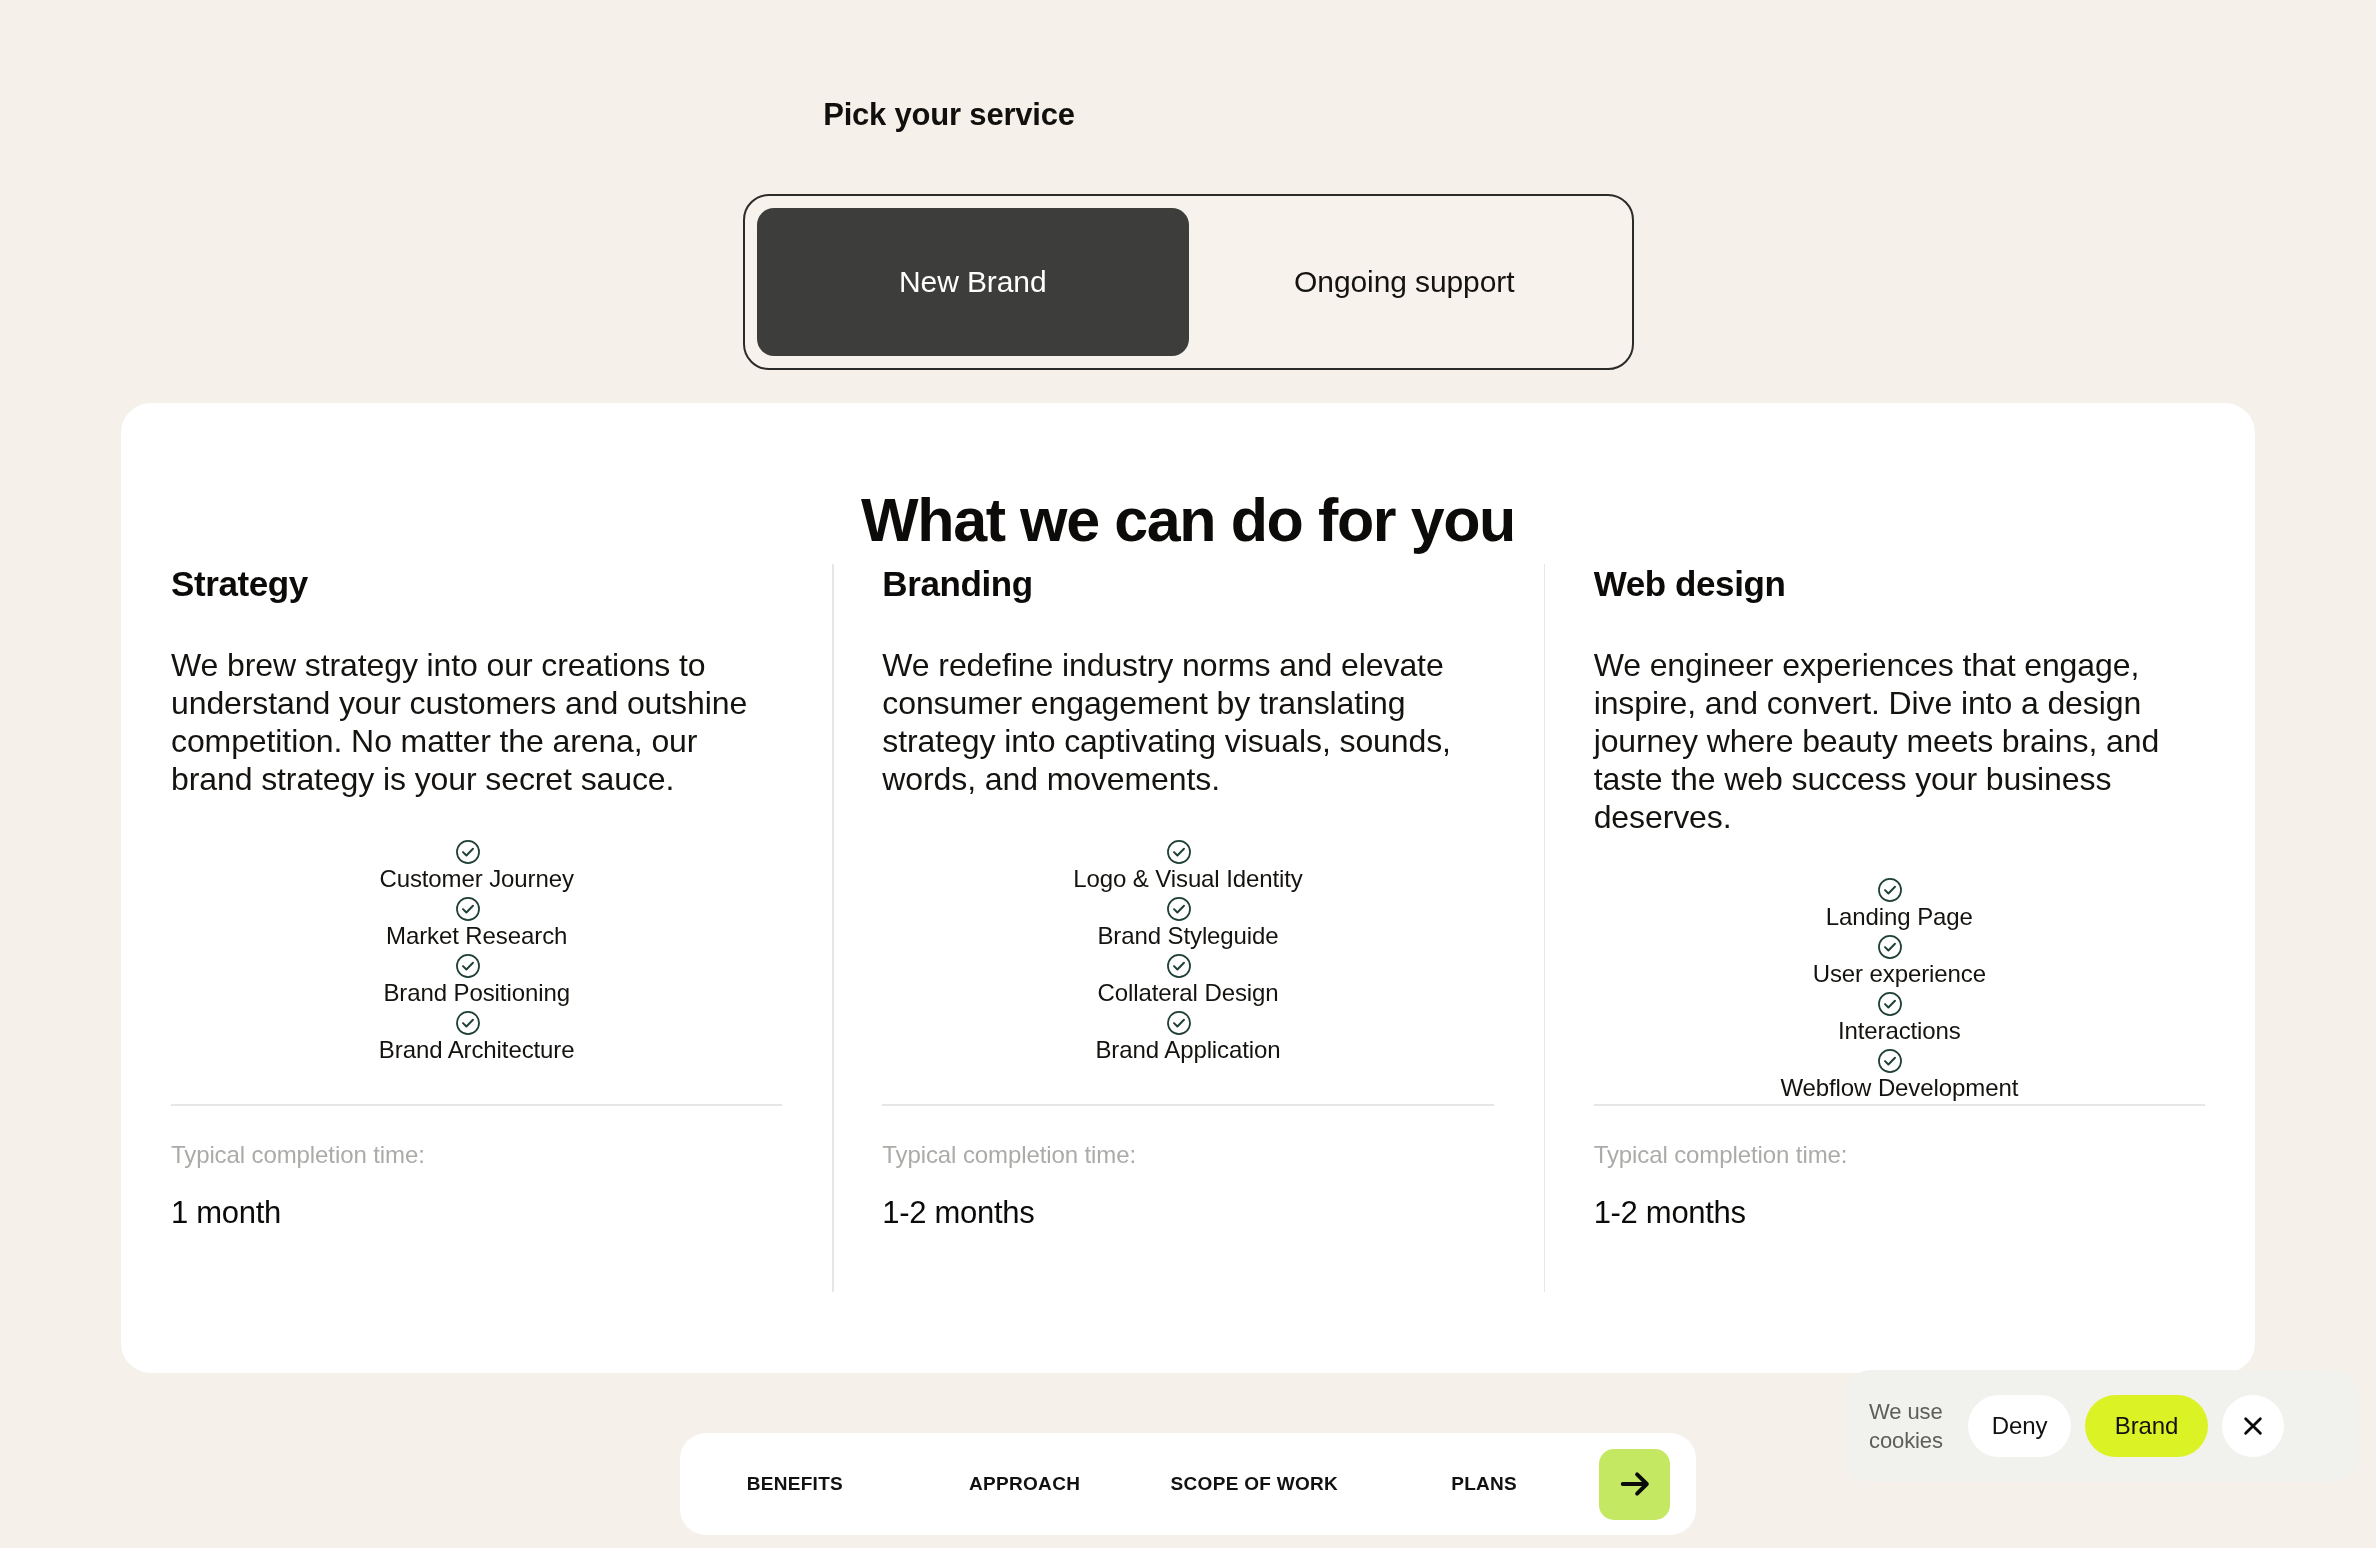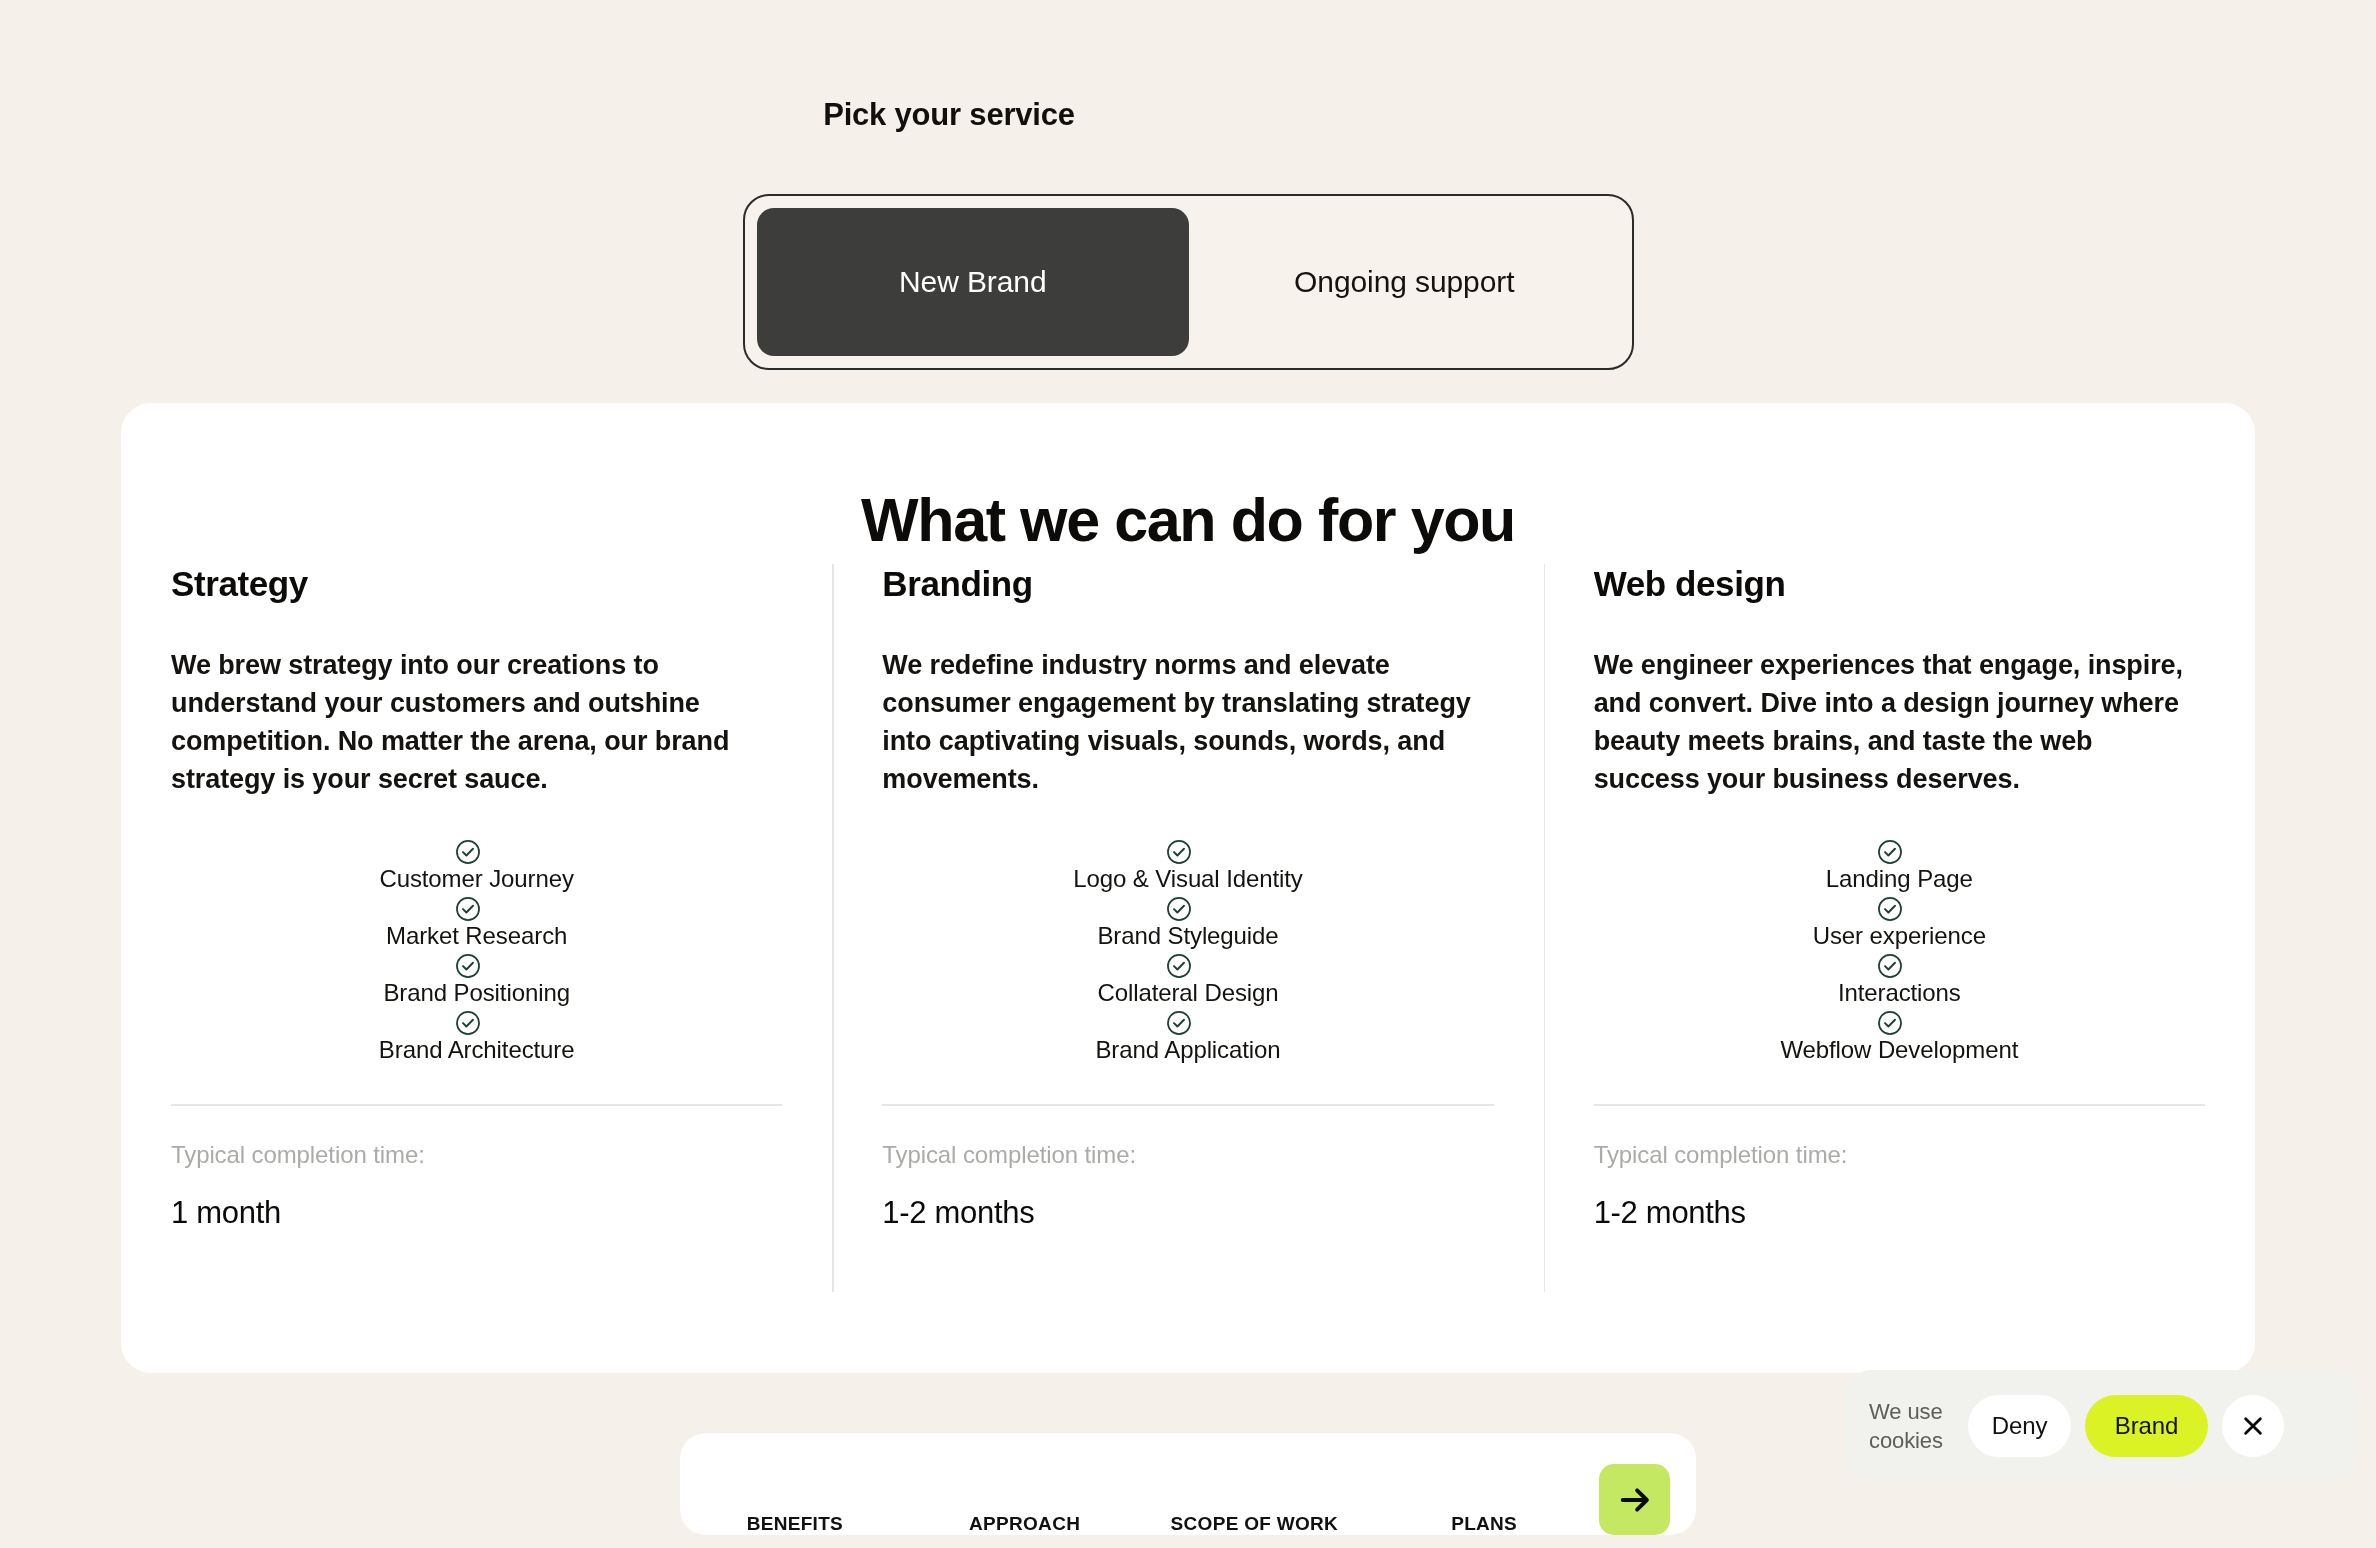--- a/index.html
+++ b/index.html
@@ -68,22 +68,22 @@
   }
   .col + .col::before{
     content:""; position:absolute; left:0; top:0;
     width:1.5px; height:728px; background:#E6E6E4;
   }
   .col-title{
     font-size:35px; font-weight:600; color:#0C0B09;
     letter-spacing:-0.4px; margin-bottom:42px;
   }
   .col-desc{
-    font-size:27px; line-height:38px; color:#15130F;
-    letter-spacing:-0.1px; font-weight:700;
+    font-size:32px; line-height:38px; color:#15130F;
+    letter-spacing:-0.1px; font-weight:400;
     max-width:594px;
   }
   .feature-list{ list-style:none; margin-top:41px; }
   .feature-item{
     display:flex; align-items:center;
     height:57px;
     flex-direction:column;
   }
   .check-icon{
     width:26px; height:26px; flex:0 0 26px;
@@ -104,21 +104,21 @@
     position:absolute; top:631px; left:50px;
     font-size:31px; color:#0C0B09; letter-spacing:-0.3px;
   }
 
   
   #bottom-nav{
     position:absolute; left:680px; top:1433px;
     width:1016px; height:102px;
     background:#FFFFFF;
     border-radius:26px;
-    display:flex; align-items:flex-end;
+    display:flex; align-items:center;
     padding:0 26px 0 0;
   }
   .nav-link{
     flex:1 1 0; text-align:center;
     font-size:19px; font-weight:700; color:#111;
     letter-spacing:0.3px; cursor:pointer; user-select:none;
   }
   #nav-arrow-btn{
     width:71px; height:71px; flex:0 0 71px;
     background:#C5E863; border-radius:15px;

